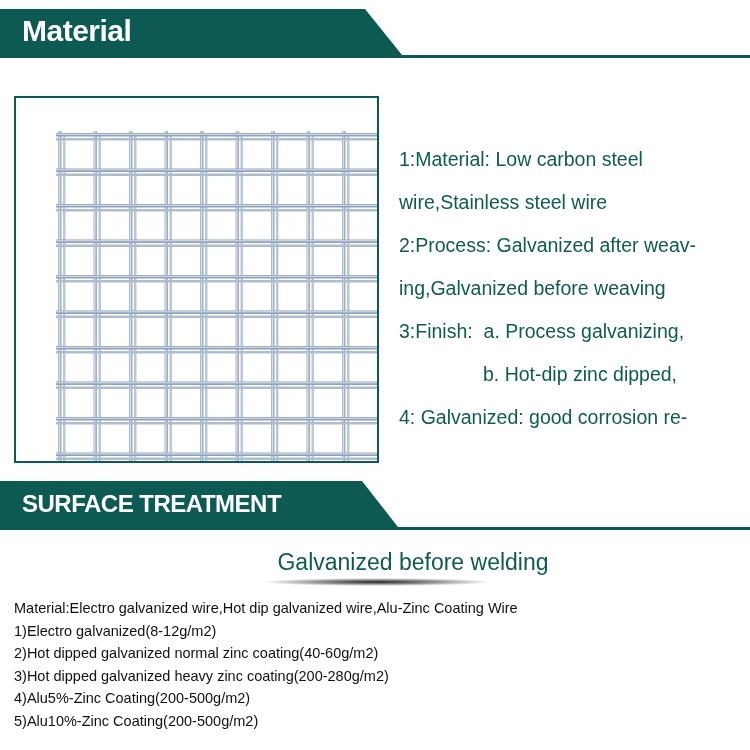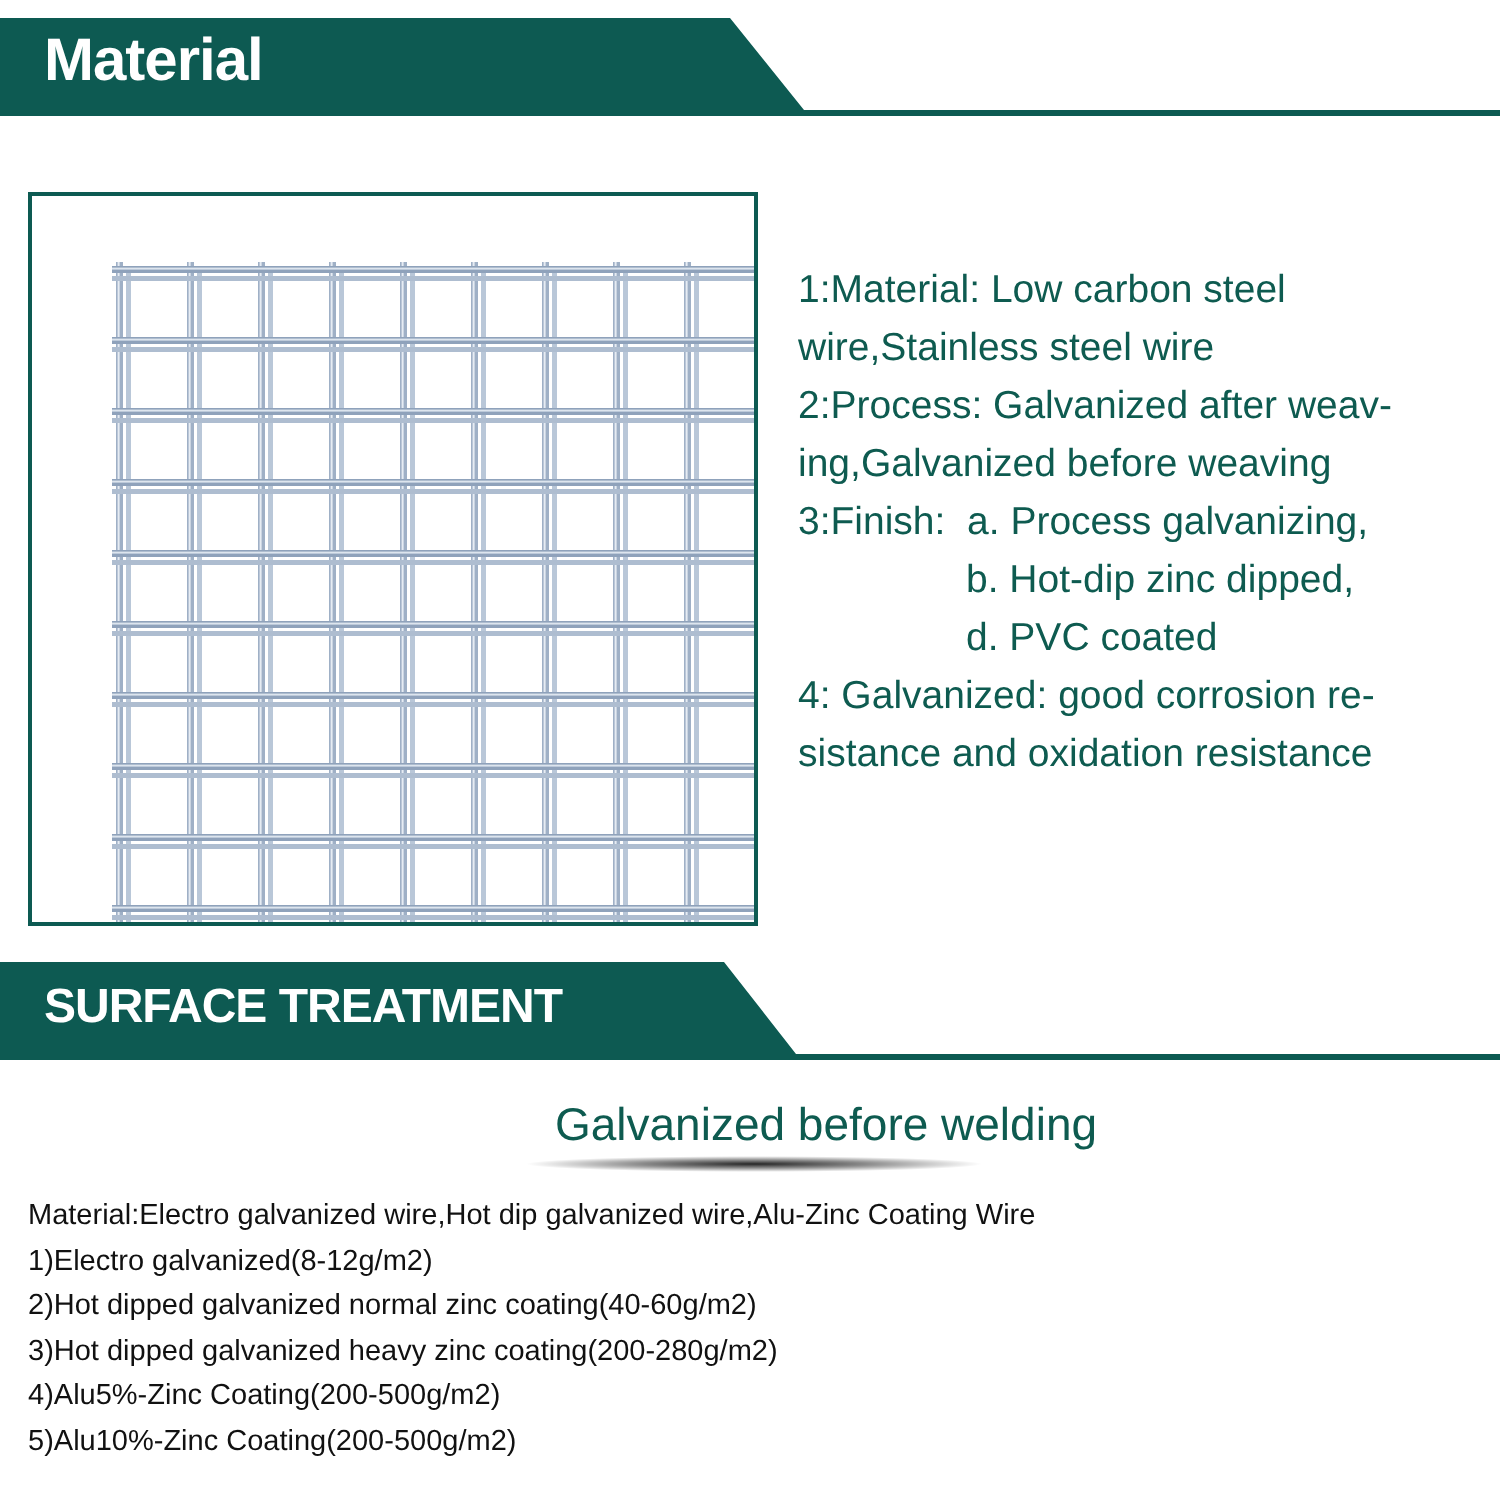--- a/index.html
+++ b/index.html
@@ -9,21 +9,21 @@
   .banner-title{position:absolute;left:22px;color:#ffffff;font-family:"Liberation Sans",sans-serif;font-weight:bold;}
   #banner-material{top:9px;}
   #banner-material .banner-title{top:5px;font-size:30px;letter-spacing:-0.5px;}
   #banner-surface{top:481px;}
   #banner-surface .banner-title{top:9px;font-size:24px;letter-spacing:-0.5px;}
 
   .photo-frame{position:absolute;left:14px;top:96px;width:361px;height:363px;border:2px solid #0d5a52;background:#fff;overflow:hidden;}
   .mesh{position:absolute;left:40px;top:33px;width:340px;height:340px;}
 
   .spec-list{position:absolute;left:399px;top:131px;width:345px;color:#0e5b50;font-size:19.5px;line-height:29px;}
-  .spec-line{white-space:nowrap;}
+  .spec-line{white-space:nowrap;margin-top:14px;}
   .spec-line.indent{padding-left:84px;}
 
   .subtitle{position:absolute;left:0;width:750px;top:549px;text-align:center;color:#0e5b50;font-size:23px;margin-left:38px;}
   .subtitle-shadow{position:absolute;left:262px;top:578px;width:230px;height:8px;
     background:radial-gradient(ellipse at center, rgba(0,0,0,0.85) 0%, rgba(0,0,0,0.45) 35%, rgba(0,0,0,0) 70%);}
 
   .treatment{position:absolute;left:14px;top:597px;color:#111;font-size:14.5px;line-height:22.6px;}
   .treatment div{white-space:nowrap;}
 </style>
 </head>
@@ -101,23 +101,21 @@
     </svg>
 </div>
 
 <div class="spec-list" id="spec-list">
   <div class="spec-line">1:Material: Low carbon steel</div>
   <div class="spec-line">wire,Stainless steel wire</div>
   <div class="spec-line">2:Process: Galvanized after weav-</div>
   <div class="spec-line">ing,Galvanized before weaving</div>
   <div class="spec-line" style="white-space:pre">3:Finish:  a. Process galvanizing,</div>
   <div class="spec-line indent">b. Hot-dip zinc dipped,</div>
-  <div class="spec-line indent">d. PVC coated</div>
   <div class="spec-line">4: Galvanized: good corrosion re-</div>
-  <div class="spec-line">sistance and oxidation resistance</div>
 </div>
 
 <div class="banner" id="banner-surface">
   <svg width="750" height="50" viewBox="0 0 750 50">
     <polygon points="0,0 362,0 398,46 750,46 750,49 0,49" fill="#0d5a52"></polygon>
   </svg>
   <div class="banner-title">SURFACE TREATMENT</div>
 </div>
 
 <div class="subtitle">Galvanized before welding</div>

